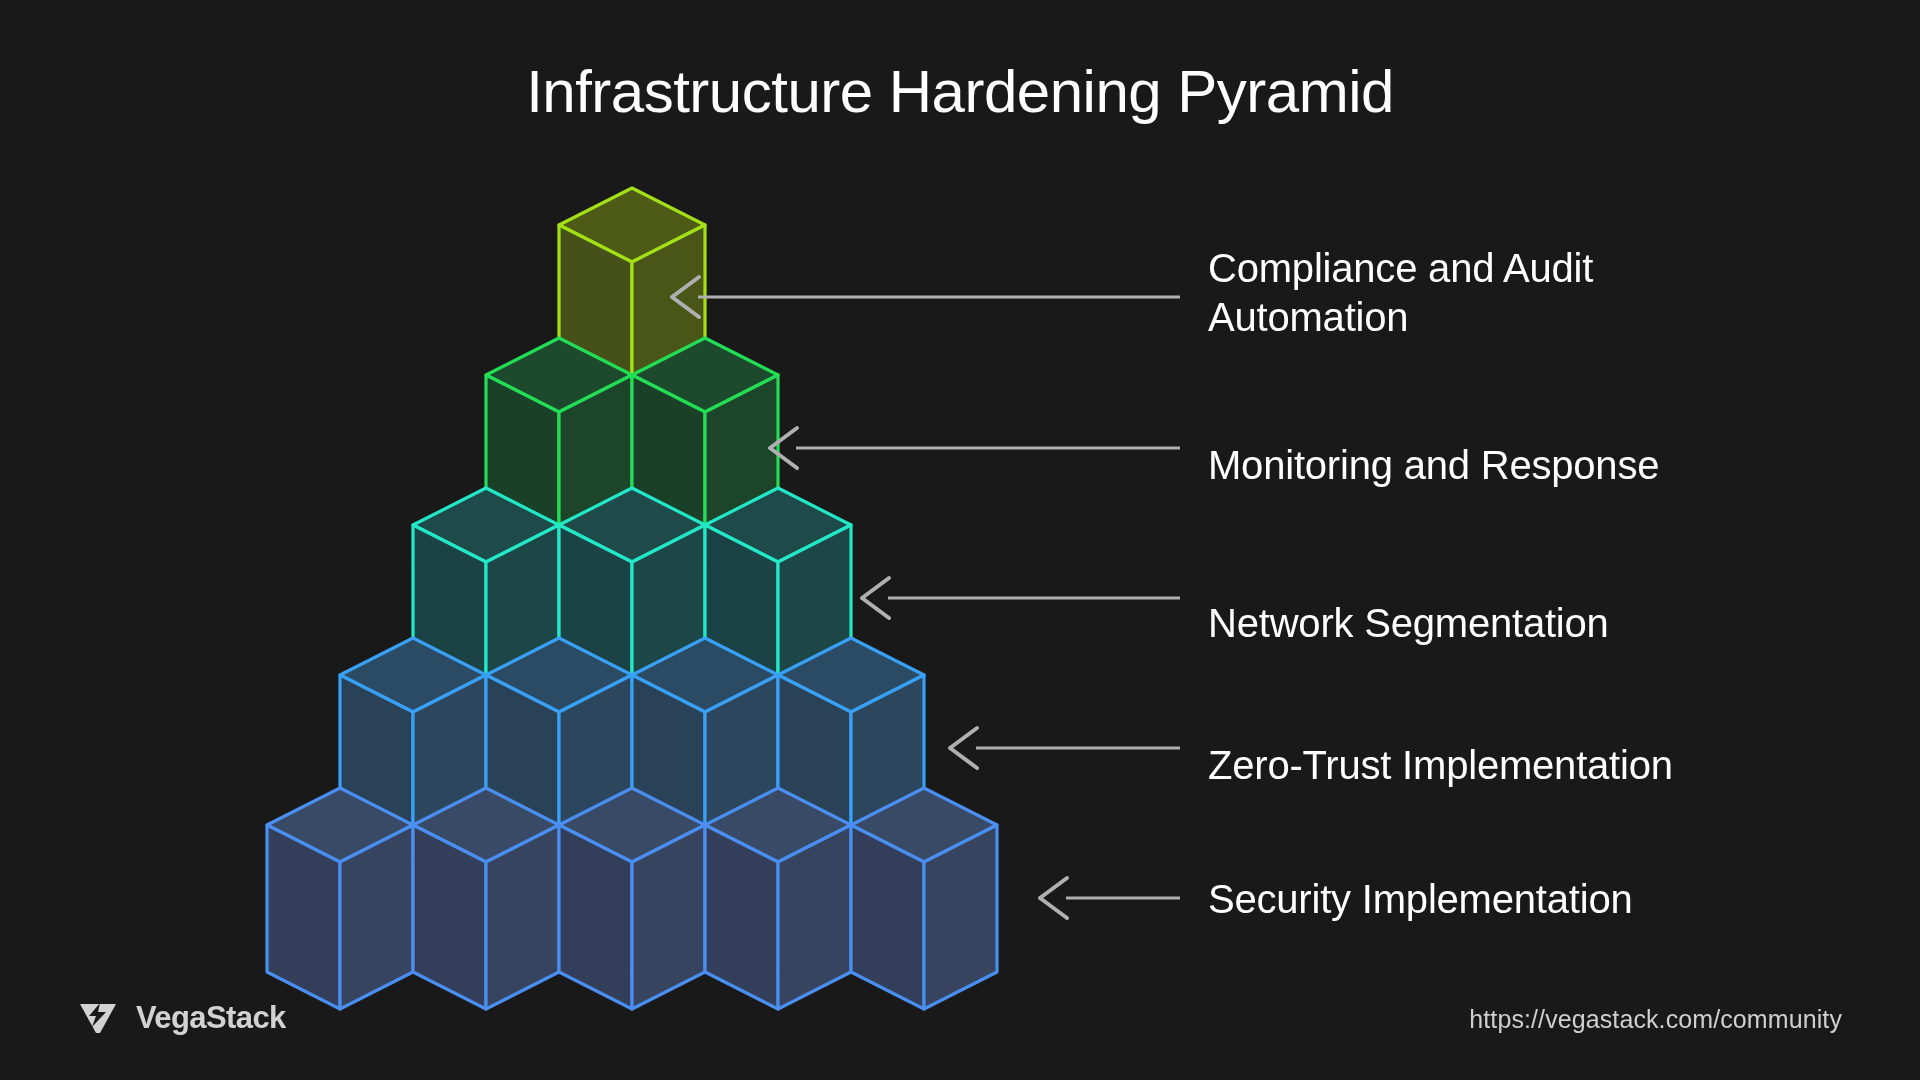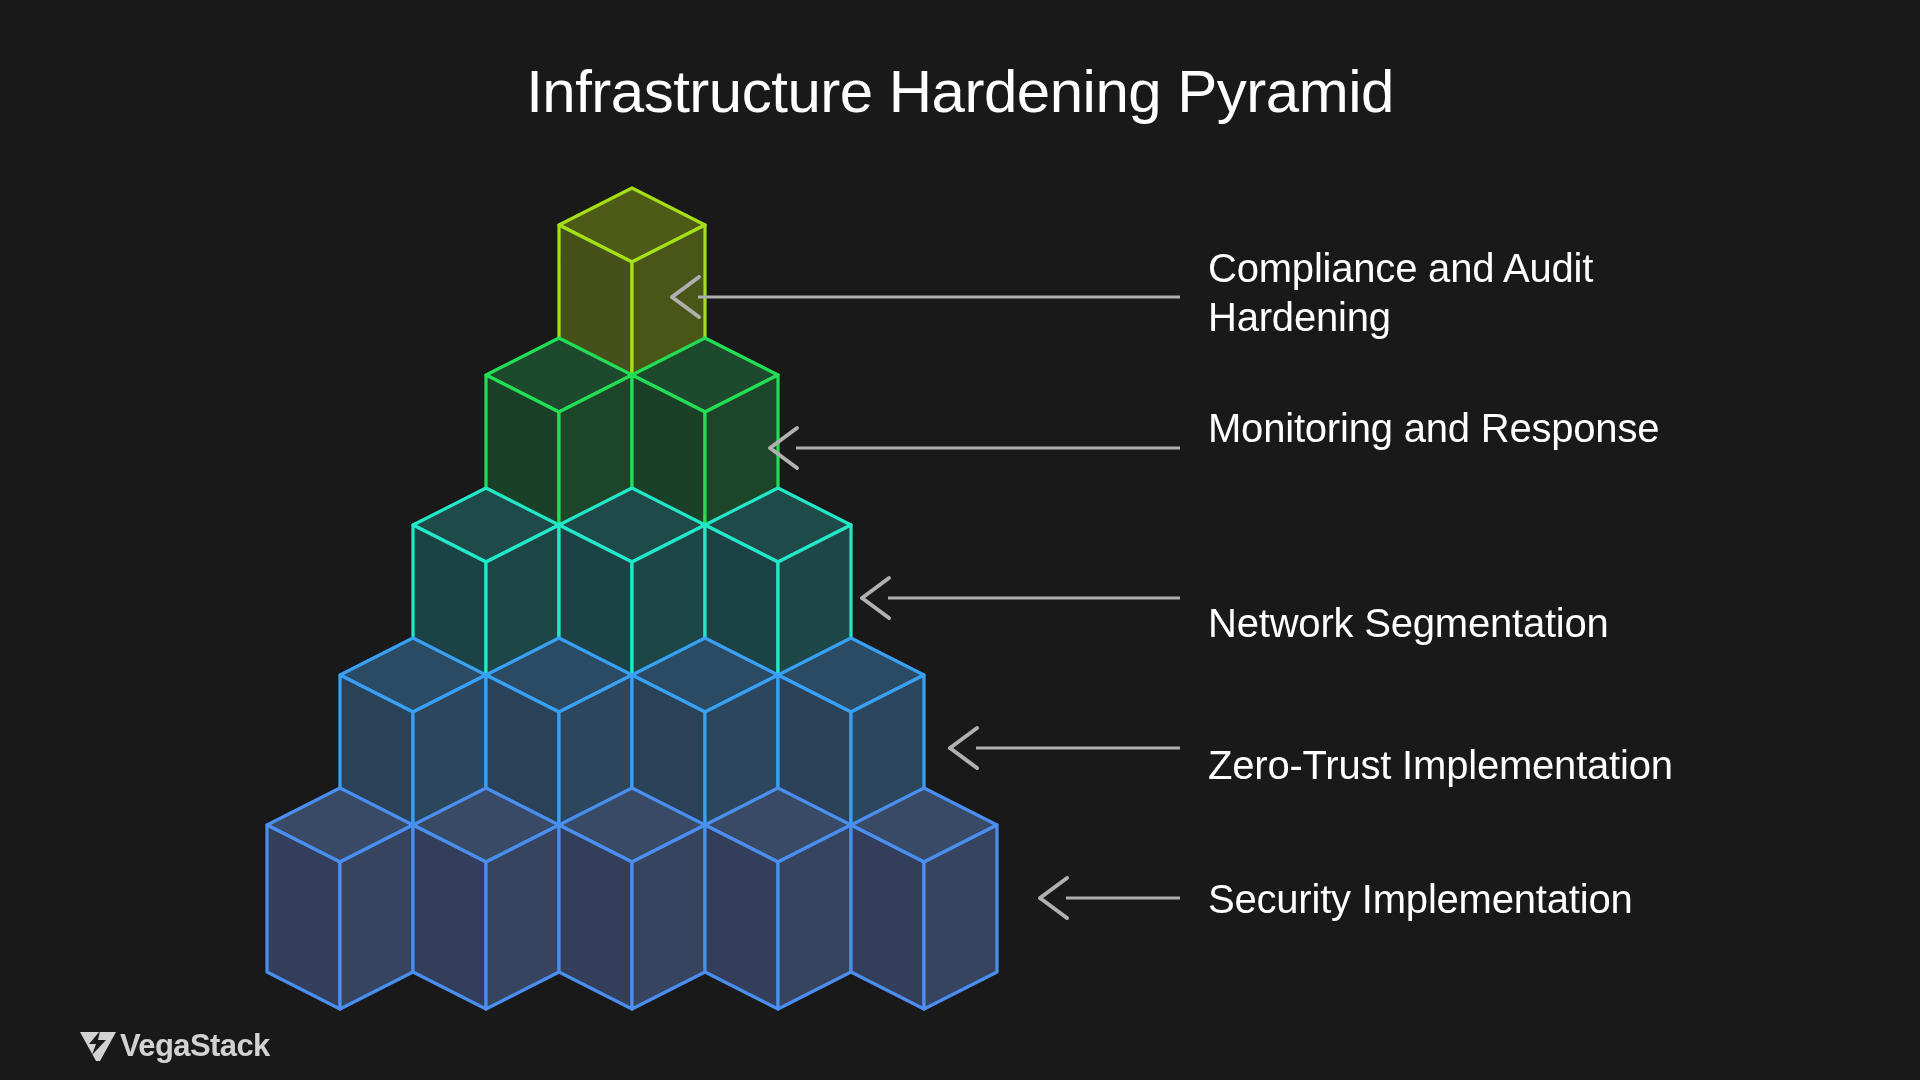--- a/index.html
+++ b/index.html
@@ -21,22 +21,22 @@
 
   svg#pyramid{position:absolute;left:0;top:0;width:1920px;height:1080px;}
 
   .label{
     position:absolute;color:#ffffff;
     font-size:40px;font-weight:400;line-height:1.22;
     letter-spacing:-0.2px;white-space:pre-line;
   }
 
   .footer-brand{
-    position:absolute;left:78px;top:1028px;
-    display:flex;align-items:center;gap:2px;
+    position:absolute;left:78px;top:1000px;
+    display:flex;align-items:center;gap:18px;
     color:#d2d2d2;font-size:31px;font-weight:700;letter-spacing:-0.6px;
   }
   .footer-brand svg{display:block;}
   .footer-url{
     position:absolute;right:78px;top:1005px;
     color:#cfcfcf;font-size:25px;font-weight:400;letter-spacing:0.1px;
   }
 </style>
 </head>
 <body>
@@ -132,29 +132,30 @@
         <path d="M 862 598 L 889 578 M 862 598 L 889 618" stroke="#b0b0b0" stroke-width="4" fill="none" stroke-linecap="round"></path>
         <line x1="1180" y1="748" x2="976" y2="748" stroke="#b0b0b0" stroke-width="3"></line>
         <path d="M 950 748 L 977 728 M 950 748 L 977 768" stroke="#b0b0b0" stroke-width="4" fill="none" stroke-linecap="round"></path>
         <line x1="1180" y1="898" x2="1066" y2="898" stroke="#b0b0b0" stroke-width="3"></line>
         <path d="M 1040 898 L 1067 878 M 1040 898 L 1067 918" stroke="#b0b0b0" stroke-width="4" fill="none" stroke-linecap="round"></path>
       </g>
   </svg>
 
   <div id="labels">
       <div class="label" style="left: 1208px; top: 244px;">Compliance and Audit
-Hardening</div>
-      <div class="label" style="left: 1208px; top: 404px;">Monitoring and Response</div>
+Automation</div>
+      <div class="label" style="left: 1208px; top: 441px;">Monitoring and Response</div>
       <div class="label" style="left: 1208px; top: 575px; margin-top: 24px;">Network Segmentation</div>
       <div class="label" style="left: 1208px; top: 741px;">Zero-Trust Implementation</div>
       <div class="label" style="left: 1208px; top: 875px;">Security Implementation</div>
     </div>
 
   <div class="footer-brand">
     <svg width="40" height="34" viewBox="0 0 40 34">
       <path d="M2 3 H38 L22 32 H18 Z" fill="#d2d2d2"></path>
       <path d="M22 2 L11 15 H18 L14 26 L28 11 H20 Z" fill="#191919"></path>
     </svg>
     <span>VegaStack</span>
   </div>
 
+  <div class="footer-url">https://vegastack.com/community</div>
 
 </div>
 
 </body></html>

